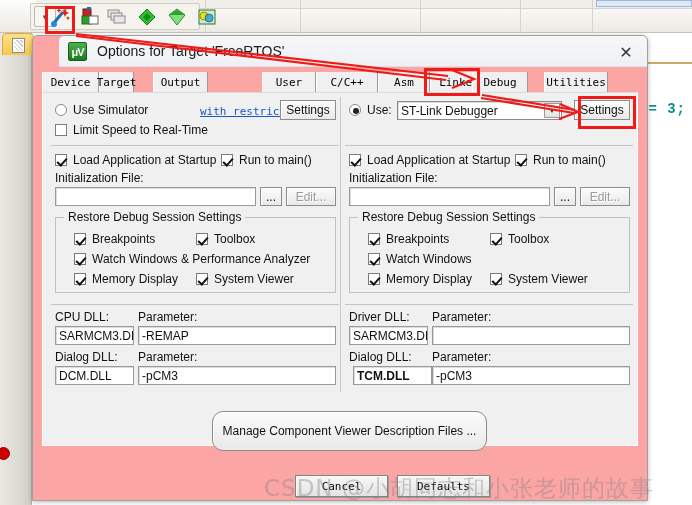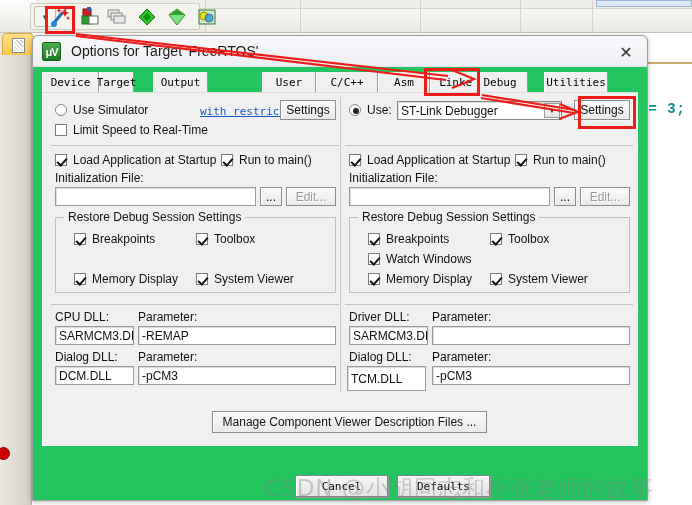--- a/index.html
+++ b/index.html
@@ -76,24 +76,25 @@
     background:#f0eeE8; border-bottom:1px solid #d7d4cb;
   }
   .topstrip2 {
     position:absolute; left:596px; top:0; width:96px; height:7px;
     background:#dfe9f6; border:1px solid #9cb8d8;
   }
 
   
   .dialog {
     position:absolute; left:32px; top:35px; width:616px; height:466px;
-    background:#22c55e;
+    background:#fca5a5;
     border:1px solid #a0a0a0;
     border-radius:6px 6px 0 0;
     box-shadow:0 1px 5px rgba(0,0,0,.28);
+    padding-left:26px;
   }
   .dlg-title {
     position:relative; height:31px;
     background:linear-gradient(#f6f7f9,#eef0f3);
     border-bottom:1px solid #dfe0e3;
     border-radius:5px 5px 0 0;
   }
   .dlg-icon {
     position:absolute; left:9px; top:6px; width:19px; height:19px;
     background:linear-gradient(#4fae4f,#1f7a1f);
@@ -374,20 +375,24 @@
         <div class="group" style="left:6px; top:118px; width:281px; height:76px;">
           <span class="gtitle">Restore Debug Session Settings</span>
           <div class="radio-row" style="left:18px; top:14px;">
             <span class="cb on"></span>
             <span class="lbl">Breakpoints</span>
           </div>
           <div class="radio-row" style="left:140px; top:14px;">
             <span class="cb on"></span>
             <span class="lbl">Toolbox</span>
           </div>
+          <div class="radio-row" style="left:18px; top:34px;">
+            <span class="cb on"></span>
+            <span class="lbl">Watch Windows &amp; Performance Analyzer</span>
+          </div>
           <div class="radio-row" style="left:18px; top:54px;">
             <span class="cb on"></span>
             <span class="lbl">Memory Display</span>
           </div>
           <div class="radio-row" style="left:140px; top:54px;">
             <span class="cb on"></span>
             <span class="lbl">System Viewer</span>
           </div>
         </div>
 
@@ -457,25 +462,25 @@
 
         <div class="hr" style="left:2px; top:205px; width:288px;"></div>
 
         <div class="cap" style="left:6px; top:211px;">Driver DLL:</div>
         <div class="cap" style="left:89px; top:211px;">Parameter:</div>
         <div class="txt" style="position:absolute; left:6px; top:227px; width:79px; height:19px;">SARMCM3.DLL</div>
         <div class="txt" style="position:absolute; left:89px; top:227px; width:198px; height:19px;"></div>
 
         <div class="cap" style="left:6px; top:251px;">Dialog DLL:</div>
         <div class="cap" style="left:89px; top:251px;">Parameter:</div>
-        <div class="txt" style="position:absolute; left:4px; top:267px; width:79px; height:25px;">TCM.DLL</div>
+        <div class="txt" style="position:absolute; left:10px; top:267px; width:79px; height:19px;font-weight:bold;">TCM.DLL</div>
         <div class="txt" style="position:absolute; left:89px; top:267px; width:198px; height:19px;">-pCM3</div>
       </div>
 
-      <div class="btn" style="position:absolute; left:169px; top:318px; width:275px; height:22px;">Manage Component Viewer Description Files ...</div>
+      <div class="btn" style="position:absolute; left:169px; top:318px; width:275px; height:40px;border-radius:11px;">Manage Component Viewer Description Files ...</div>
     </div>
   </div>
 
   <div class="footer-btn" style="left:295px; width:93px;">Cancel</div>
   <div class="footer-btn" style="left:397px; width:93px;">Defaults</div>
 
   <div class="watermark">CSDN @小胡同志和小张老师的故事</div>
 
   <div class="redbox" style="left:45px; top:6px;  width:30px; height:28px;"></div>
   <div class="redbox" style="left:424px;top:68px; width:56px; height:28px;"></div>

